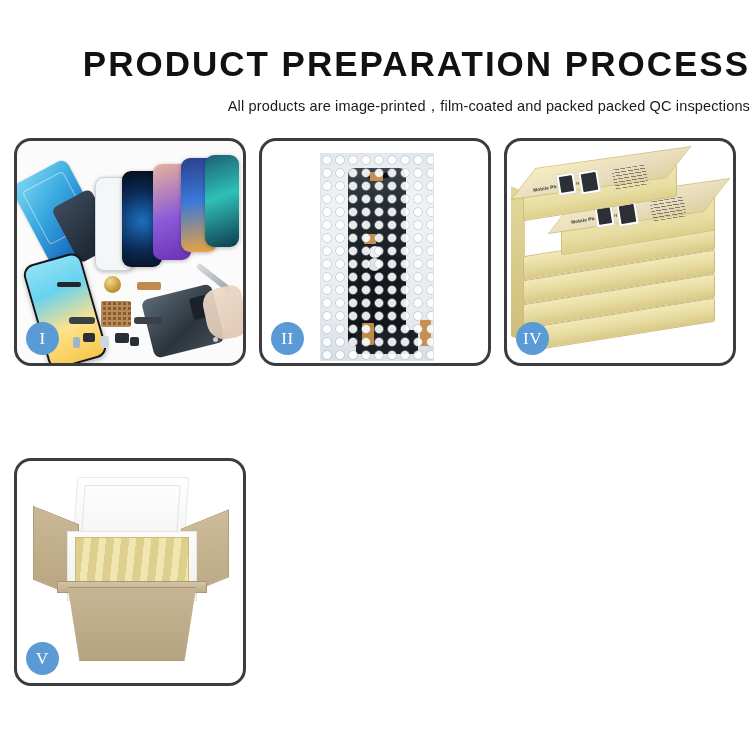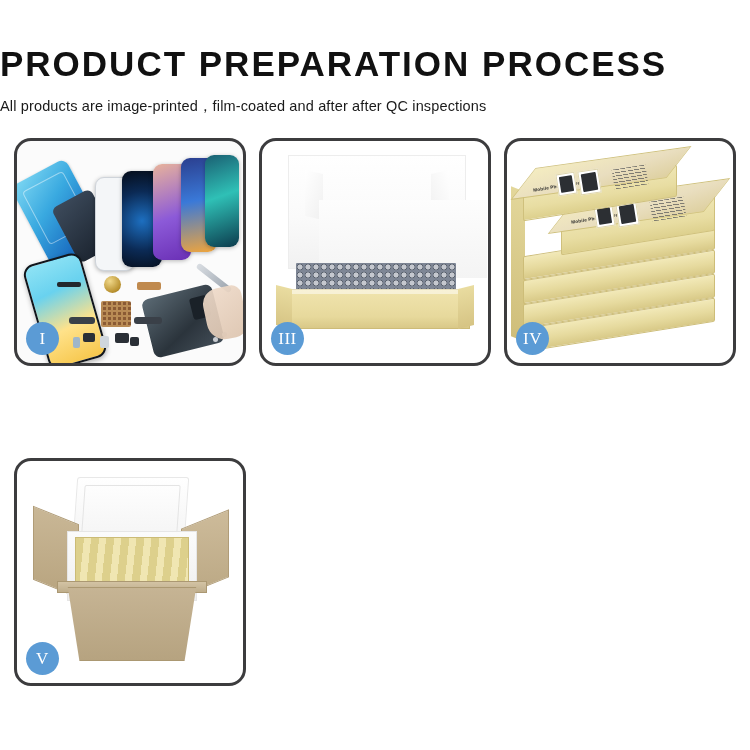--- a/index.html
+++ b/index.html
@@ -7,21 +7,21 @@
   body{
     width:750px;height:750px;
     background:#ffffff;
     font-family:"Liberation Sans","DejaVu Sans",sans-serif;
     overflow:hidden;
     position:relative;
   }
   .page{width:750px;height:750px;position:relative;}
 
   
-  .header{position:absolute;left:0;top:0;width:750px;text-align:left;}
+  .header{position:absolute;left:0;top:0;width:750px;text-align:right;}
   .title{
     font-size:35px;font-weight:700;color:#111111;
     letter-spacing:2.0px;margin:0;padding-top:44px;
     font-family:"Liberation Sans","DejaVu Sans",sans-serif;
     white-space:nowrap;
   }
   .subtitle{
     font-size:14.5px;color:#1a1a1a;margin:0;padding-top:13px;
     letter-spacing:0.15px;white-space:nowrap;
   }
@@ -340,21 +340,21 @@
   .p6 .tape1{position:absolute;left:44px;top:86px;width:16px;height:14px;background:#b6a486;}
   .p6 .tape2{position:absolute;left:48px;top:158px;width:16px;height:14px;background:#b6a486;}
 </style>
 </head>
 <body>
 
 <div class="page">
 
   <div class="header">
     <div class="title">PRODUCT PREPARATION PROCESS</div>
-    <div class="subtitle">All products are image-printed，film-coated and after after QC inspections</div>
+    <div class="subtitle">All products are image-printed，film-coated and packed packed QC inspections</div>
   </div>
 
   <div class="grid">
 
     <div class="panel p1">
       <div class="stage">
         <div class="bluefilm"></div>
         <div class="darkpane"></div>
         <div class="fan">
           <div class="ph ph-a"></div>
@@ -377,36 +377,39 @@
         <div class="part psm4"></div>
         <div class="part psm5"></div>
         <div class="screw1"></div>
         <div class="screw2"></div>
         <div class="tool"></div>
         <div class="hand"></div>
       </div>
       <div class="badge">I</div>
     </div>
 
-
-    <div class="panel p3">
+    <div class="panel p2">
       <div class="stage">
-        <div class="lid">
-          <div class="lidflapL"></div>
-          <div class="lidflapR"></div>
-          <div class="foam"></div>
+        <div class="bag">
+          <div class="screen">
+            <div class="flexstrip"></div>
+            <div class="conn1"></div>
+            <div class="conn2"></div>
+            <div class="base"></div>
+            <div class="tapea"></div>
+            <div class="tapeb"></div>
+            <div class="tapec"></div>
+            <div class="taped"></div>
+          </div>
+          <div class="bubbles"></div>
         </div>
-        <div class="bubblewrap"></div>
-        <div class="boxbody"></div>
-        <div class="boxfrontline"></div>
-        <div class="endL"></div>
-        <div class="endR"></div>
       </div>
-      <div class="badge">III</div>
+      <div class="badge">II</div>
     </div>
+
 
     <div class="panel p4">
       <div class="stage">
         <div class="stack">
           <div class="sideL"></div>
           <div class="bx layer l4"></div>
           <div class="bx layer l3"></div>
           <div class="bx layer l2"></div>
           <div class="bx layer l1"></div>
           <div class="bx topbox2"></div>

